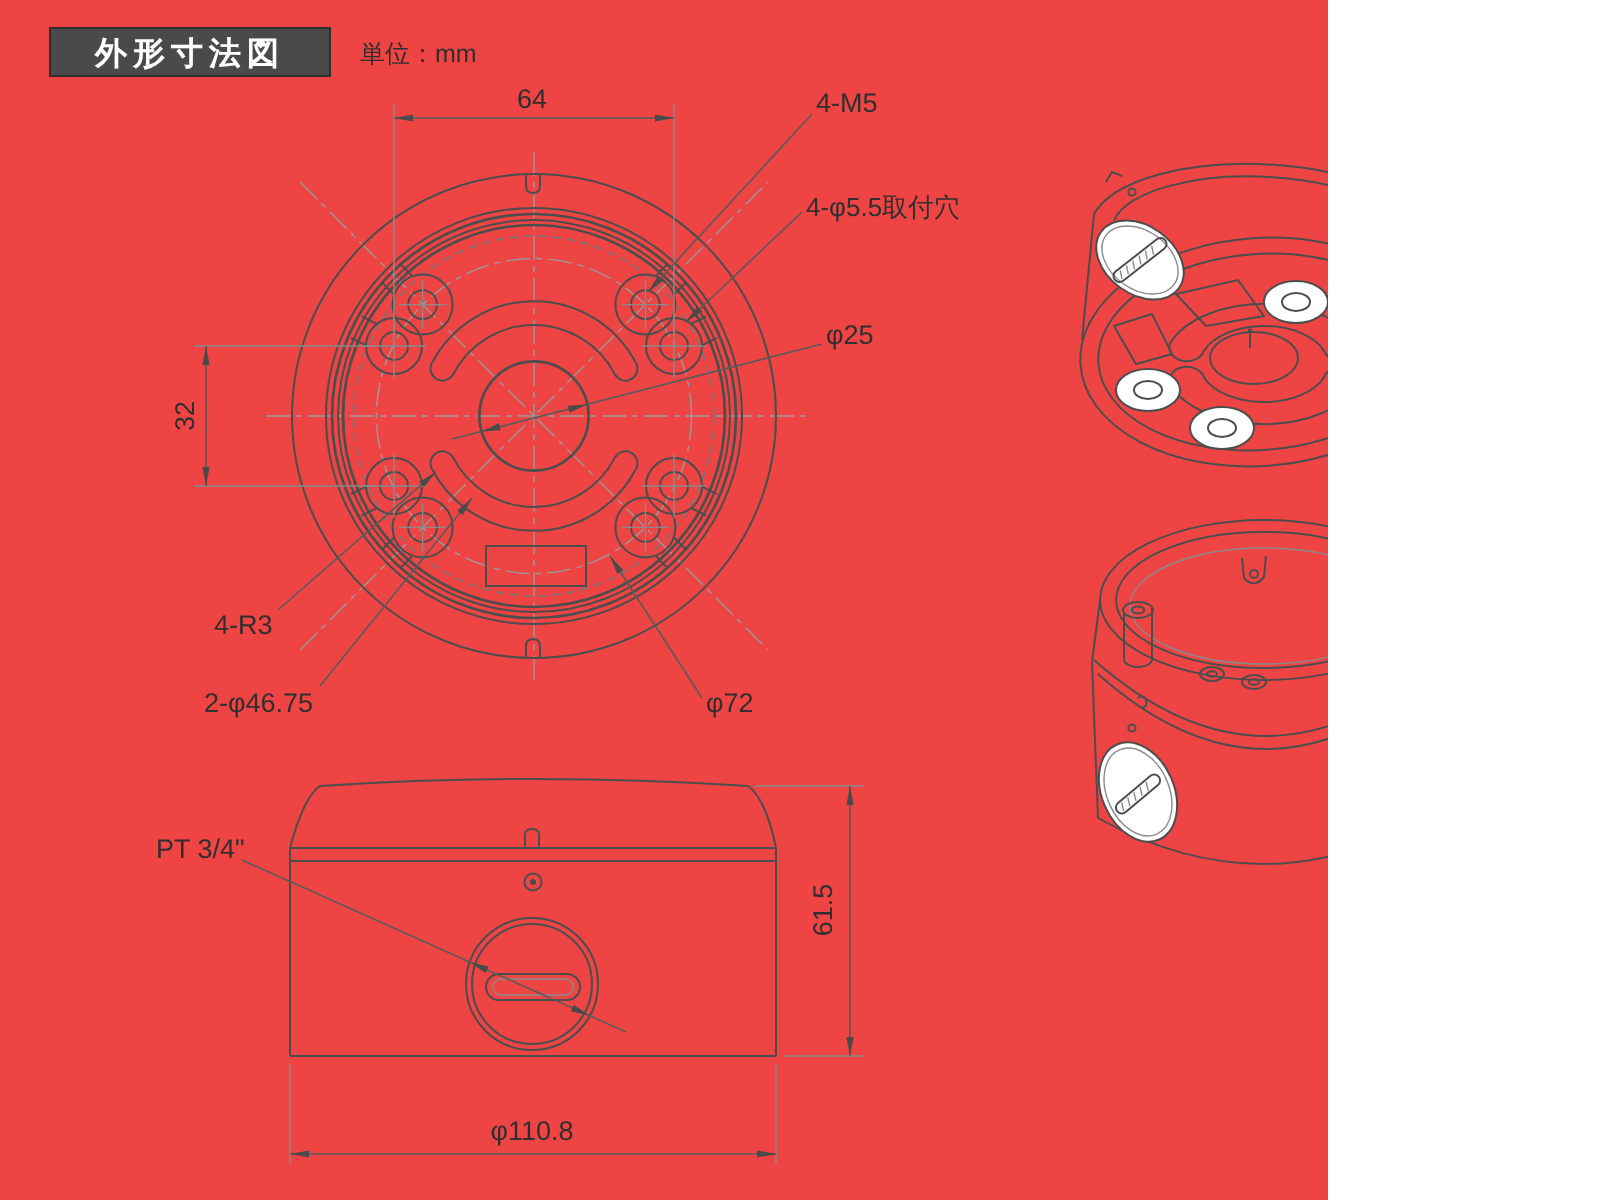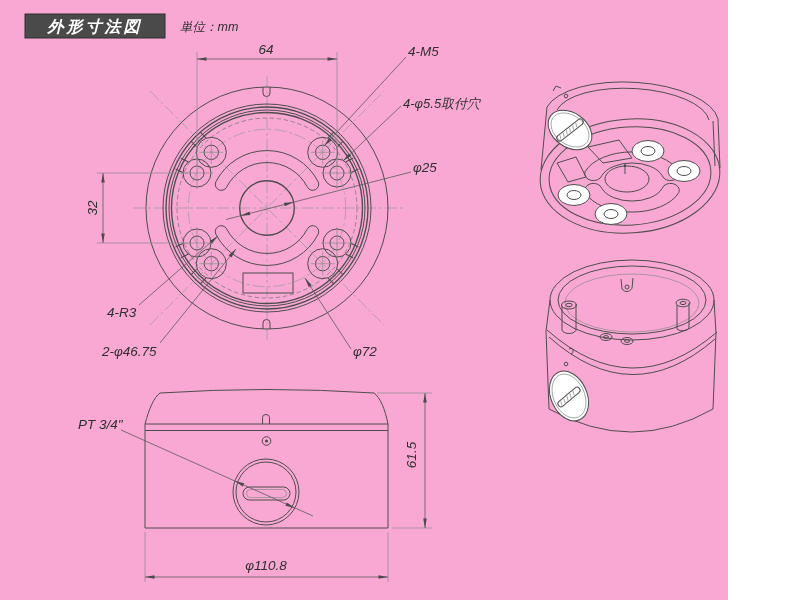--- a/index.html
+++ b/index.html
@@ -1,17 +1,17 @@
 <!DOCTYPE html>
 <html><head>
 <meta charset="utf-8">
 <style>
   html,body{margin:0;padding:0;background:#ffffff;}
-  .page{position:relative;width:728px;height:600px;background:#f9a8d4;overflow:hidden;
-        font-family:"Liberation Sans", sans-serif;font-style:italic;}
+  .page{position:relative;width:664px;height:600px;background:#ef4444;overflow:hidden;
+        font-family:"Liberation Sans", sans-serif;}
   svg{display:block;}
   
   .ln   {stroke:#4d4d4d;stroke-width:1;fill:none;}
   .lnF  {stroke:#4d4d4d;stroke-width:1;fill:#ffffff;}
   .lnT  {stroke:#4d4d4d;stroke-width:1.35;fill:none;}
   .thin {stroke:#8a8a8a;stroke-width:.7;fill:none;}
   .cl   {stroke:#9a9a9a;stroke-width:.7;fill:none;stroke-dasharray:12 3 3 3;}
   .hid  {stroke:#777777;stroke-width:.75;fill:none;stroke-dasharray:4.5 2.6;}
   .dim  {stroke:#5a5a5a;stroke-width:.8;fill:none;}
   .arw  {fill:#4a4a4a;stroke:none;}

